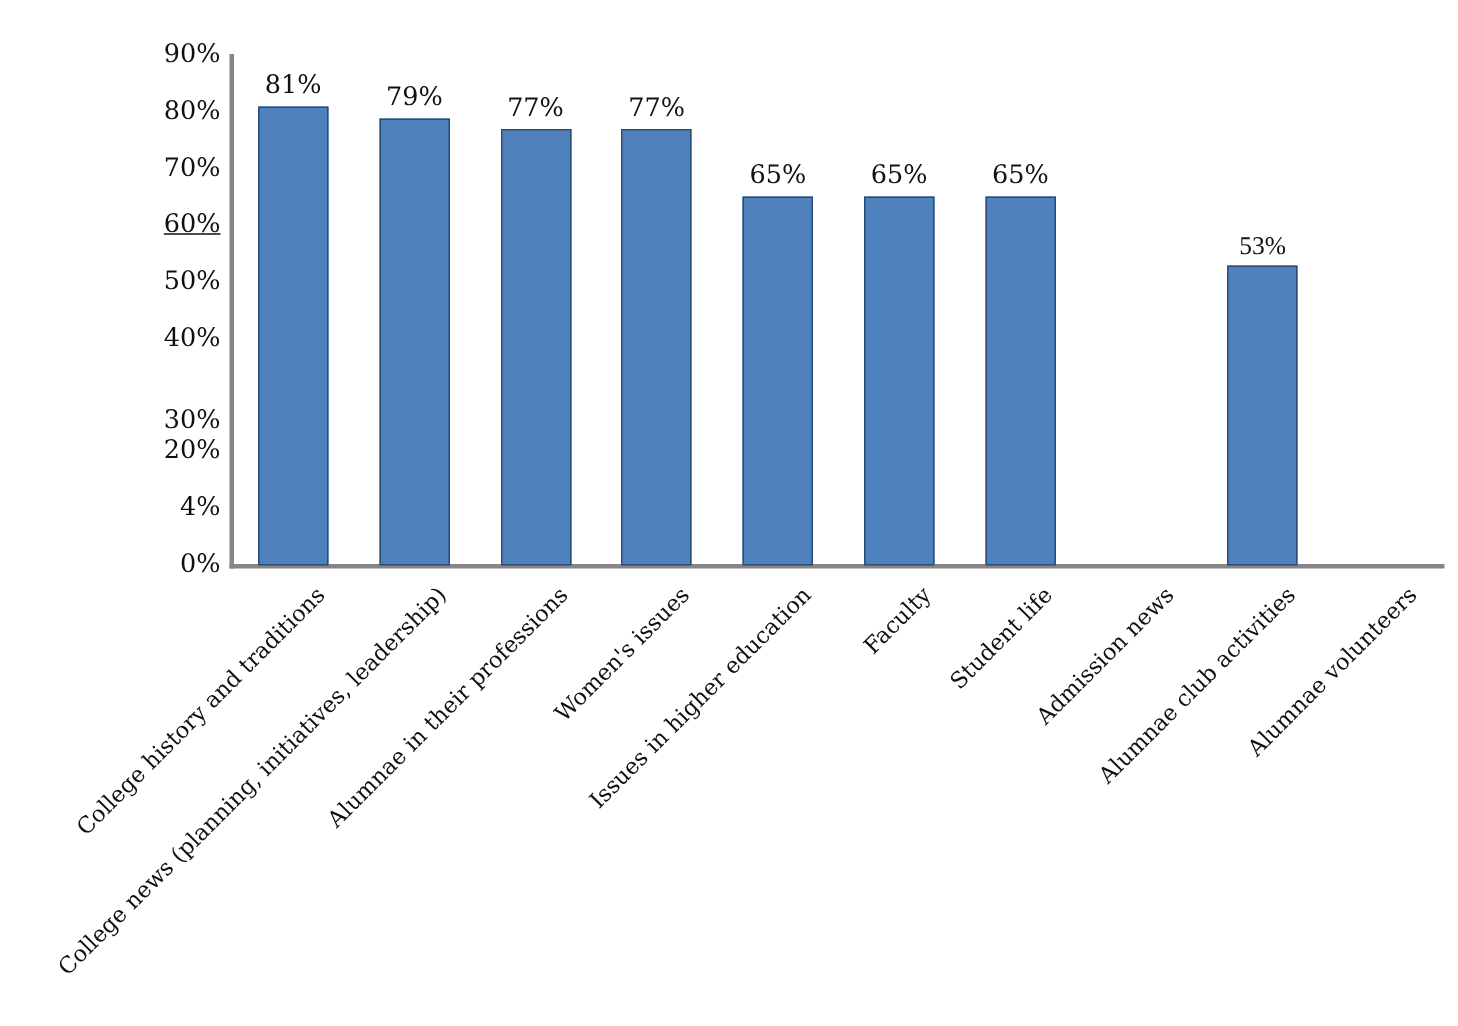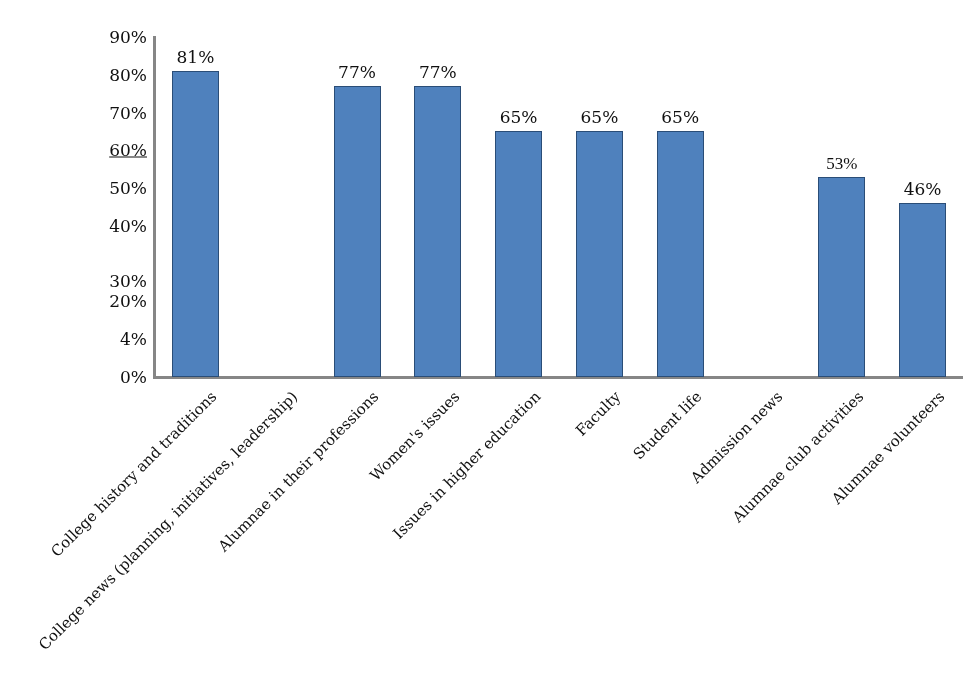--- a/index.html
+++ b/index.html
@@ -132,20 +132,24 @@
       <div class="ytick" style="top: 112.556px;">70%</div>
       <div class="ytick" style="top: 74.7778px;">80%</div>
       <div class="ytick" style="top: 37px;">90%</div>
     </div>
 
   <div id="plot-area">
       <div class="bar-slot" style="left: 0px;">
         <div class="bar" style="height: 306px; background: rgb(79, 129, 189); border-color: rgb(42, 77, 119);"></div>
         <div class="bar-label" style="bottom: 311px;">81%</div>
       </div>
+      <div class="bar-slot" style="left: 80.8px;">
+        <div class="bar" style="height: 298.444px; background: rgb(79, 129, 189); border-color: rgb(42, 77, 119);"></div>
+        <div class="bar-label" style="bottom: 303.444px;">79%</div>
+      </div>
       <div class="bar-slot" style="left: 161.6px;">
         <div class="bar" style="height: 290.889px; background: rgb(79, 129, 189); border-color: rgb(42, 77, 119);"></div>
         <div class="bar-label" style="bottom: 295.889px;">77%</div>
       </div>
       <div class="bar-slot" style="left: 242.4px;">
         <div class="bar" style="height: 290.889px; background: rgb(79, 129, 189); border-color: rgb(42, 77, 119);"></div>
         <div class="bar-label" style="bottom: 295.889px;">77%</div>
       </div>
       <div class="bar-slot" style="left: 323.2px;">
         <div class="bar" style="height: 245.556px; background: rgb(79, 129, 189); border-color: rgb(42, 77, 119);"></div>
@@ -156,24 +160,20 @@
         <div class="bar-label" style="bottom: 250.556px;">65%</div>
       </div>
       <div class="bar-slot" style="left: 484.8px;">
         <div class="bar" style="height: 245.556px; background: rgb(79, 129, 189); border-color: rgb(42, 77, 119);"></div>
         <div class="bar-label" style="bottom: 250.556px;">65%</div>
       </div>
       <div class="bar-slot" style="left: 646.4px;">
         <div class="bar" style="height: 200.222px; background: rgb(79, 129, 189); border-color: rgb(42, 77, 119);"></div>
         <div class="bar-label" style="bottom: 205.222px; font-family: Liberation Serif, serif;">53%</div>
       </div>
-      <div class="bar-slot" style="left: 727.2px;">
-        <div class="bar" style="height: 173.778px; background: rgb(79, 129, 189); border-color: rgb(42, 77, 119);"></div>
-        <div class="bar-label" style="bottom: 178.778px;">46%</div>
-      </div>
     </div>
 
   <div id="cat-labels">
       <div class="cat-label" style="left: 54.4px; top: 4px; transform: translateX(-100%) rotate(-45deg); transform-origin: right top;">College history and traditions</div>
       <div class="cat-label" style="left: 135.2px; top: 4px; transform: translateX(-100%) rotate(-45deg); transform-origin: right top;">College news (planning, initiatives, leadership)</div>
       <div class="cat-label" style="left: 216px; top: 4px; transform: translateX(-100%) rotate(-45deg); transform-origin: right top;">Alumnae in their professions</div>
       <div class="cat-label" style="left: 296.8px; top: 4px; transform: translateX(-100%) rotate(-45deg); transform-origin: right top;">Women's issues</div>
       <div class="cat-label" style="left: 377.6px; top: 4px; transform: translateX(-100%) rotate(-45deg); transform-origin: right top;">Issues in higher education</div>
       <div class="cat-label" style="left: 458.4px; top: 4px; transform: translateX(-100%) rotate(-45deg); transform-origin: right top;">Faculty</div>
       <div class="cat-label" style="left: 539.2px; top: 4px; transform: translateX(-100%) rotate(-45deg); transform-origin: right top;">Student life</div>

